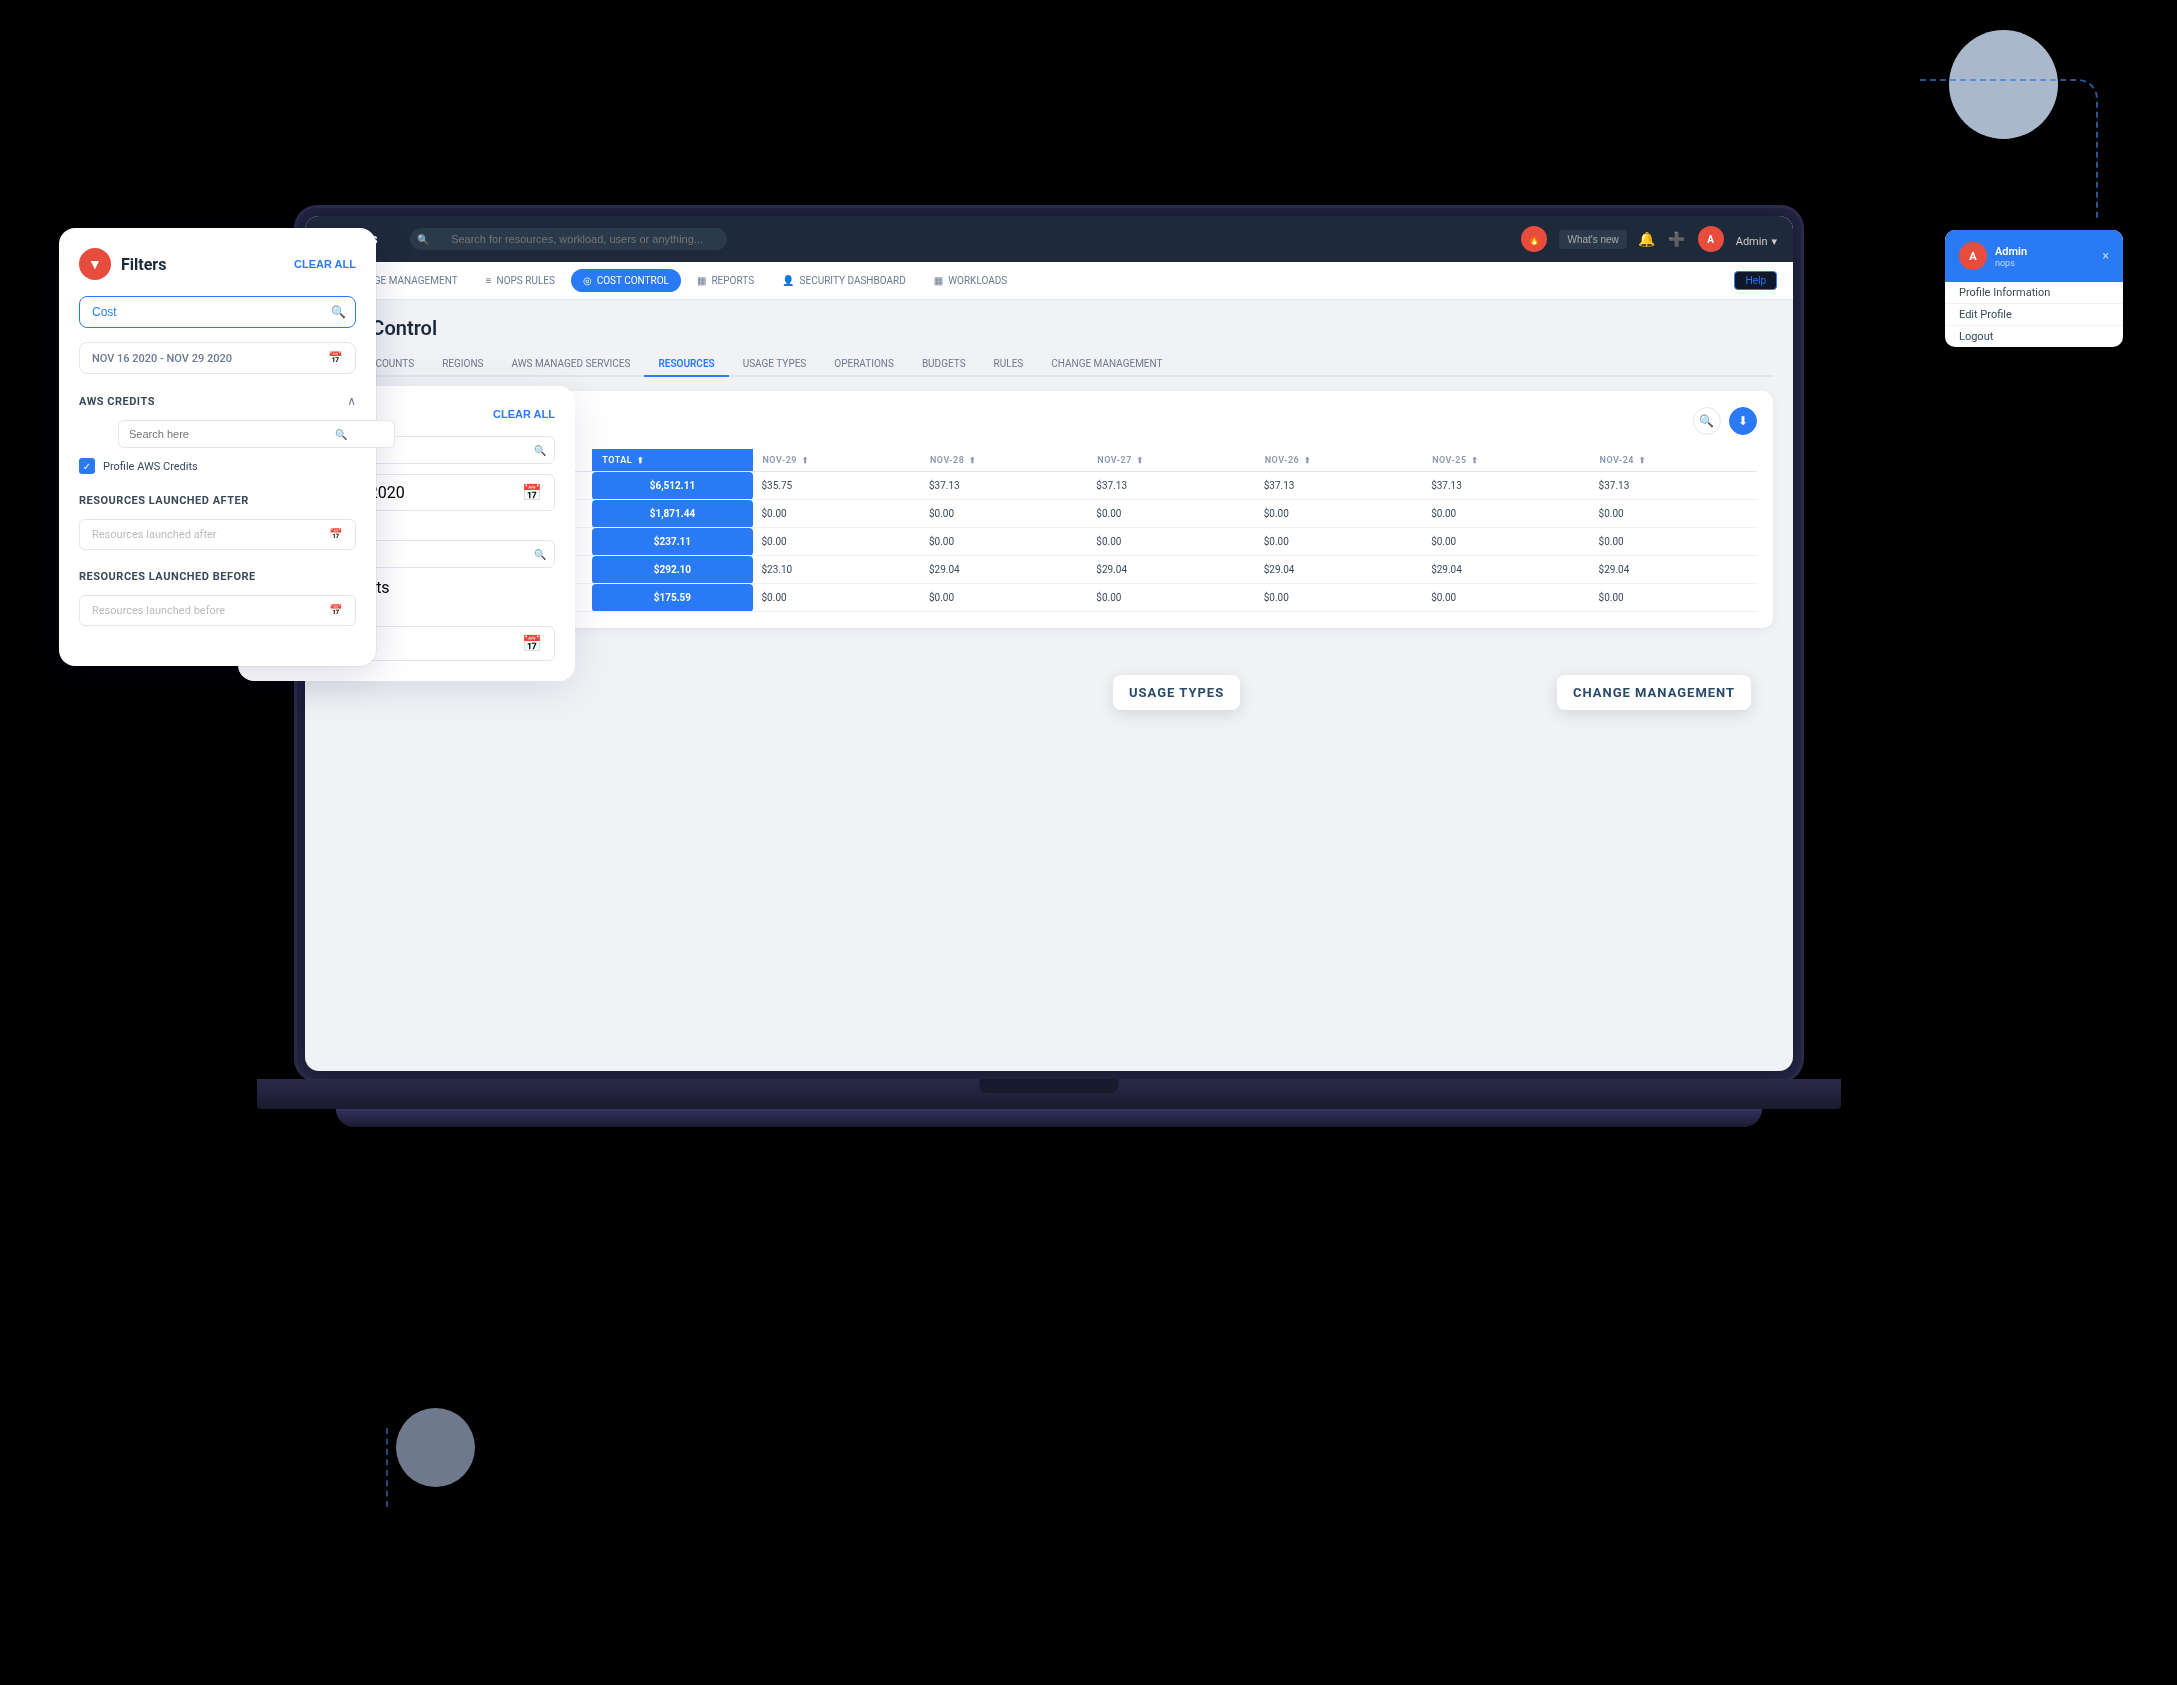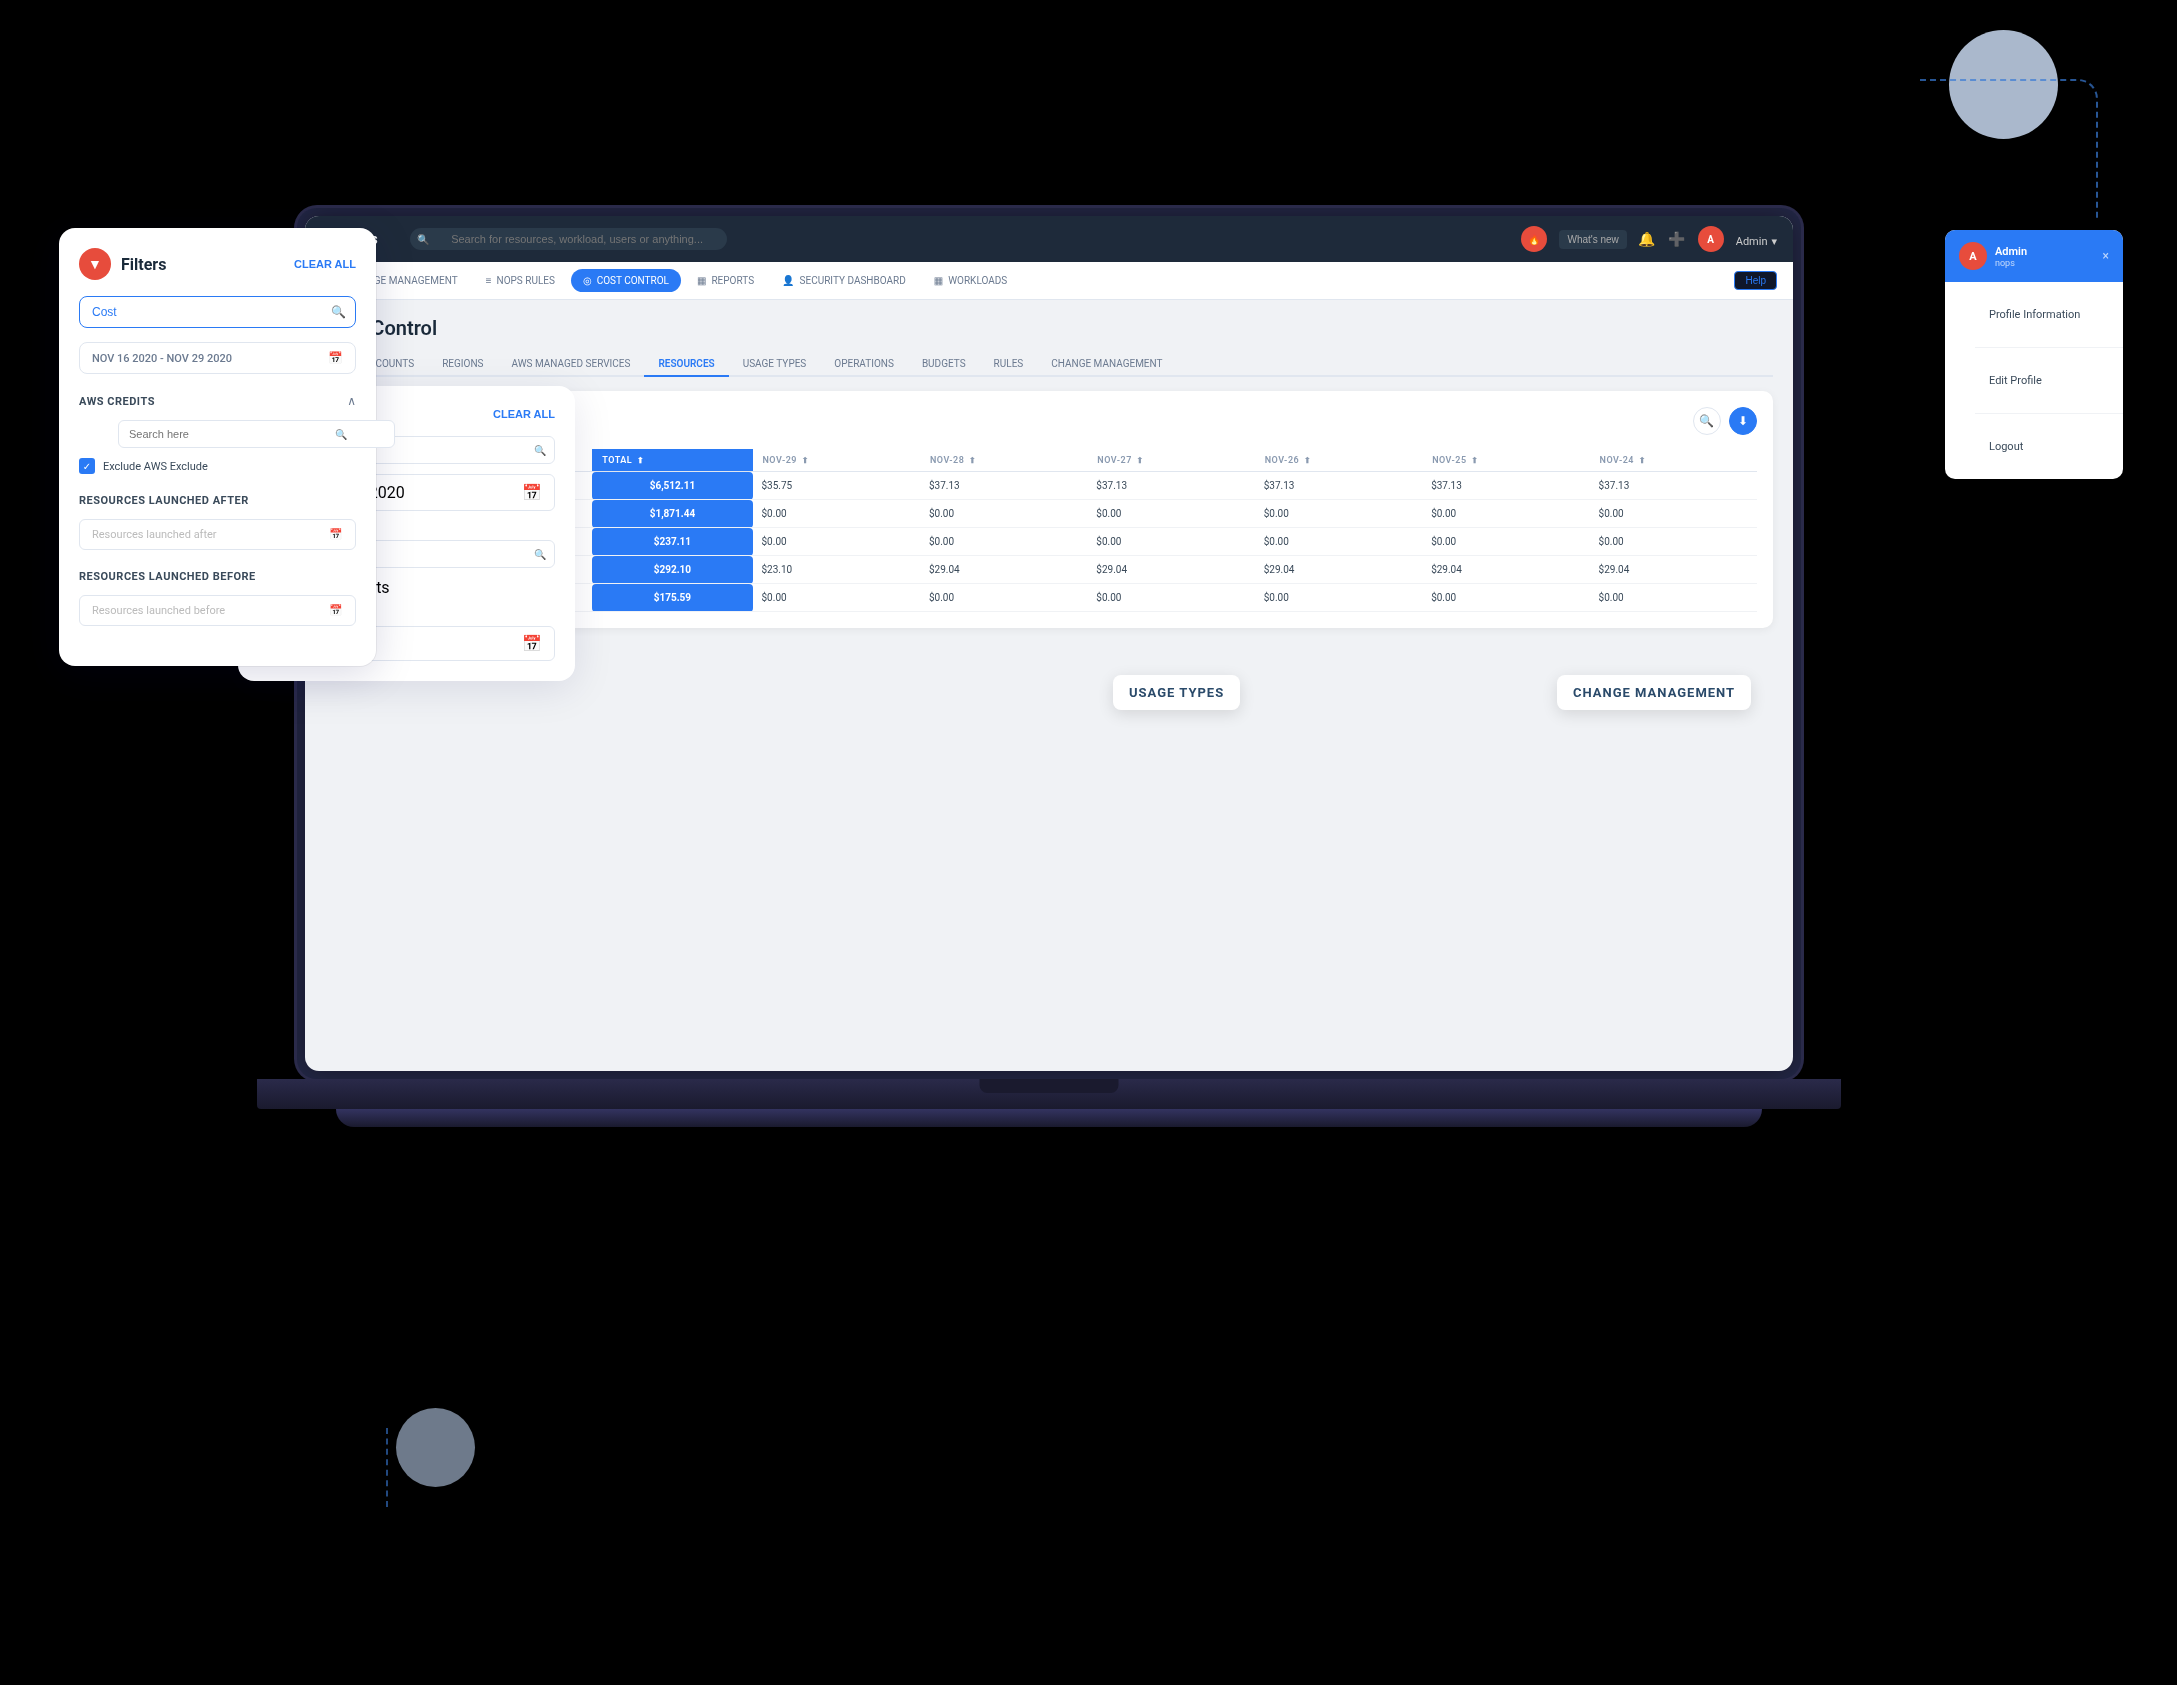--- a/index.html
+++ b/index.html
@@ -697,26 +697,25 @@
     .pd-org {
       color: rgba(255,255,255,0.7);
       font-size: 9px;
     }
     .pd-close {
       color: rgba(255,255,255,0.7);
       font-size: 12px;
       cursor: pointer;
     }
     .pd-menu-item {
-      padding: 26px 14px;
+      padding: 4px 14px;
       font-size: 11px;
       color: #3a4a5a;
       cursor: pointer;
       border-bottom: 1px solid #f0f2f5;
-      margin-left: 30px;
     }
     .pd-menu-item:last-child {
       border-bottom: none;
     }
 
     
     .floating-label-usage {
       position: absolute;
       top: 675px;
       left: 1113px;
@@ -980,21 +979,21 @@
     <div class="filter-section-header">
       <span class="filter-section-title">AWS CREDITS</span>
       <span class="section-toggle">∧</span>
     </div>
     <div class="section-search">
       <input type="text" placeholder="Search here" style="">
       <span class="section-search-icon">🔍</span>
     </div>
     <div class="checkbox-row">
       <div class="checkbox-custom">✓</div>
-      <span class="checkbox-label">Exclude AWS Exclude</span>
+      <span class="checkbox-label">Profile AWS Credits</span>
     </div>
   </div>
 
   <div class="filter-section">
     <div class="filter-section-header">
       <span class="filter-section-title">RESOURCES LAUNCHED AFTER</span>
     </div>
     <div class="date-input-box">
       <span class="date-input-placeholder">Resources launched after</span>
       <span style="color:#aaa; font-size:11px;">📅</span>

